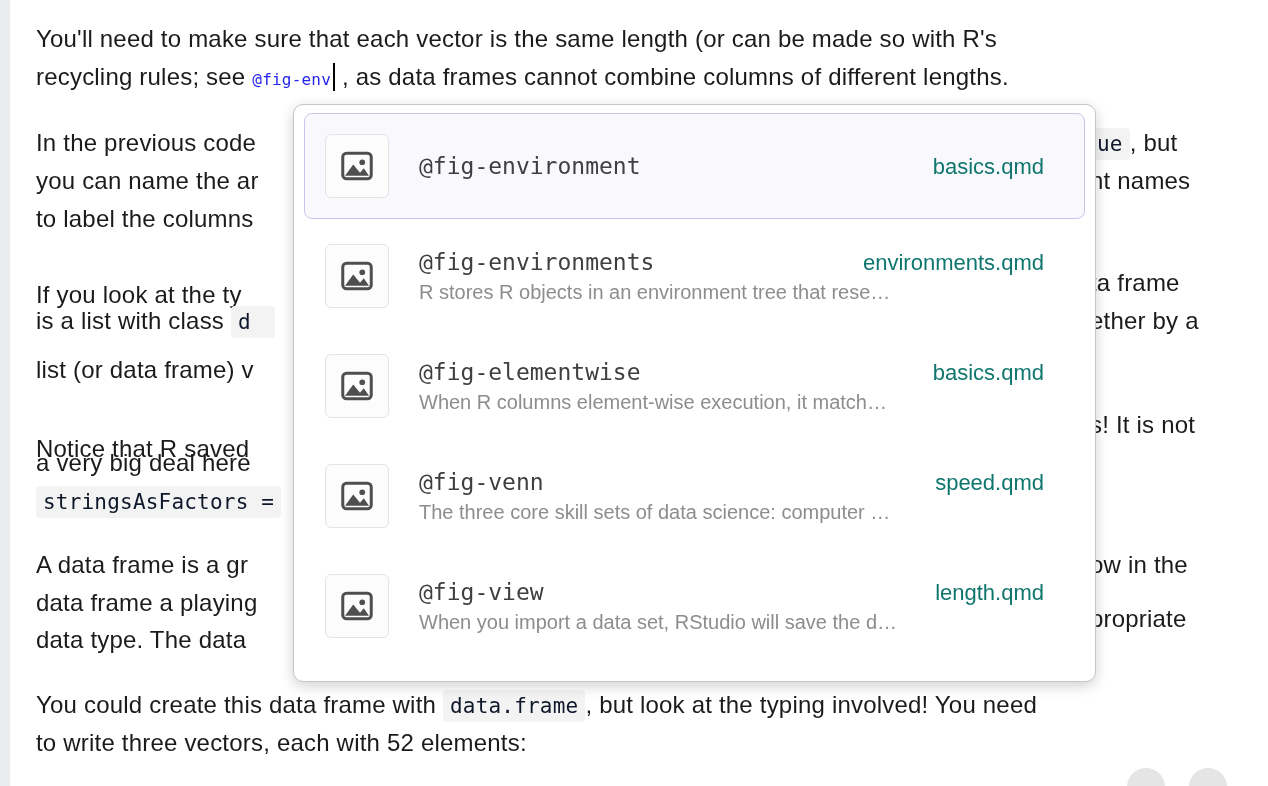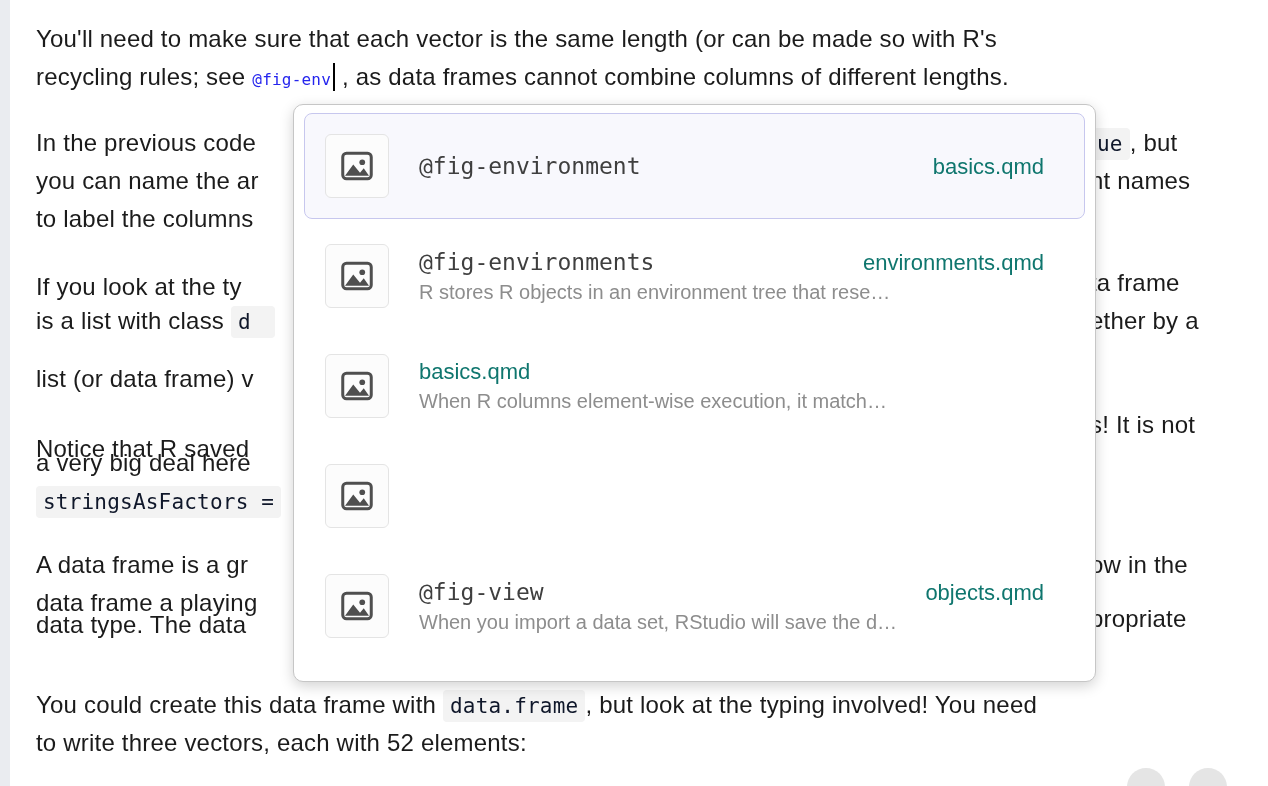--- a/index.html
+++ b/index.html
@@ -96,36 +96,36 @@
 
   <div class="doc-line" style="top:20px">You'll need to make sure that each vector is the same length (or can be made so with R's</div>
   <div class="doc-line" style="top:58px"><span>recycling rules; see </span><span class="ref">@fig-env</span><span class="cursor"></span><span>, as data frames cannot combine columns of different lengths.</span></div>
 
   <div class="doc-line" style="top:124px">In the previous code</div>
   <div class="doc-line frag-right" style="top:124px"><code class="inline">ue</code><span>, but</span></div>
   <div class="doc-line" style="top:162px">you can name the ar</div>
   <div class="doc-line frag-right" style="top:162px">nt names</div>
   <div class="doc-line" style="top:200px">to label the columns</div>
 
-  <div class="doc-line" style="top:268px">If you look at the ty</div>
+  <div class="doc-line" style="top:276px">If you look at the ty</div>
   <div class="doc-line frag-right" style="top:264px">ta frame</div>
   <div class="doc-line" style="top:302px"><span>is a list with class </span><code class="inline" style="padding-right:24px">d</code></div>
   <div class="doc-line frag-right" style="top:302px">ether by a</div>
-  <div class="doc-line" style="top:360px">list (or data frame) v</div>
+  <div class="doc-line" style="top:351px">list (or data frame) v</div>
 
   <div class="doc-line" style="top:430px">Notice that R saved</div>
   <div class="doc-line frag-right" style="top:406px">s! It is not</div>
   <div class="doc-line" style="top:444px">a very big deal here</div>
   <div class="doc-line" style="top:482px"><code class="inline">stringsAsFactors =</code></div>
 
   <div class="doc-line" style="top:546px">A data frame is a gr</div>
   <div class="doc-line frag-right" style="top:546px">ow in the</div>
   <div class="doc-line" style="top:584px">data frame a playing</div>
   <div class="doc-line frag-right" style="top:600px">propriate</div>
-  <div class="doc-line" style="top:606px">data type. The data</div>
+  <div class="doc-line" style="top:621px">data type. The data</div>
 
   <div class="doc-line" style="top:686px"><span>You could create this data frame with </span><code class="inline">data.frame</code><span>, but look at the typing involved! You need</span></div>
   <div class="doc-line" style="top:724px">to write three vectors, each with 52 elements:</div>
 </div>
 
 <div class="popup">
 
   <div class="popup-item selected">
     <div class="thumb">
       <svg width="36" height="36" viewBox="0 0 24 24" fill="none">
@@ -162,48 +162,56 @@
   <div class="popup-item">
     <div class="thumb">
       <svg width="36" height="36" viewBox="0 0 24 24" fill="none">
         <rect x="2.5" y="3.5" width="19" height="17" rx="2.5" stroke="#4f4f4f" stroke-width="2"></rect>
         <circle cx="15.5" cy="9.5" r="1.9" fill="#4f4f4f"></circle>
         <path d="M4 18.5 L9.5 11 L14 16.5 L16.5 13.5 L20 18.5 Z" fill="#4f4f4f"></path>
       </svg>
     </div>
     <div class="item-text">
       <div class="item-top">
+        <span class="item-title">@fig-elementwise</span>
         <span class="item-file">basics.qmd</span>
       </div>
       <div class="item-desc">When R columns element-wise execution, it match…</div>
     </div>
   </div>
 
   <div class="popup-item">
     <div class="thumb">
       <svg width="36" height="36" viewBox="0 0 24 24" fill="none">
         <rect x="2.5" y="3.5" width="19" height="17" rx="2.5" stroke="#4f4f4f" stroke-width="2"></rect>
         <circle cx="15.5" cy="9.5" r="1.9" fill="#4f4f4f"></circle>
         <path d="M4 18.5 L9.5 11 L14 16.5 L16.5 13.5 L20 18.5 Z" fill="#4f4f4f"></path>
       </svg>
     </div>
+    <div class="item-text">
+      <div class="item-top">
+        <span class="item-title">@fig-venn</span>
+        <span class="item-file">speed.qmd</span>
+      </div>
+      <div class="item-desc">The three core skill sets of data science: computer …</div>
+    </div>
   </div>
 
   <div class="popup-item">
     <div class="thumb">
       <svg width="36" height="36" viewBox="0 0 24 24" fill="none">
         <rect x="2.5" y="3.5" width="19" height="17" rx="2.5" stroke="#4f4f4f" stroke-width="2"></rect>
         <circle cx="15.5" cy="9.5" r="1.9" fill="#4f4f4f"></circle>
         <path d="M4 18.5 L9.5 11 L14 16.5 L16.5 13.5 L20 18.5 Z" fill="#4f4f4f"></path>
       </svg>
     </div>
     <div class="item-text">
       <div class="item-top">
         <span class="item-title">@fig-view</span>
-        <span class="item-file">objects.qmd</span>
+        <span class="item-file">length.qmd</span>
       </div>
       <div class="item-desc">When you import a data set, RStudio will save the d…</div>
     </div>
   </div>
 
   <div class="popup-item">
     
     
   </div>
 

